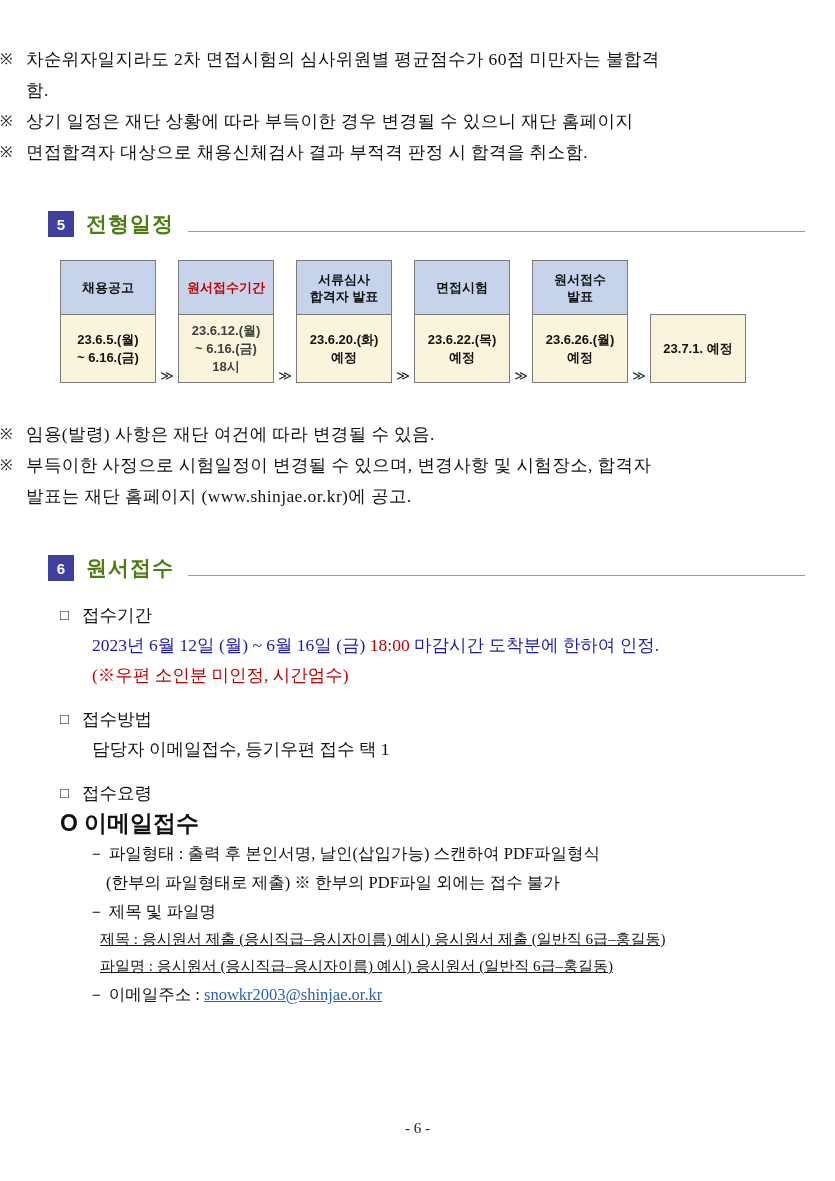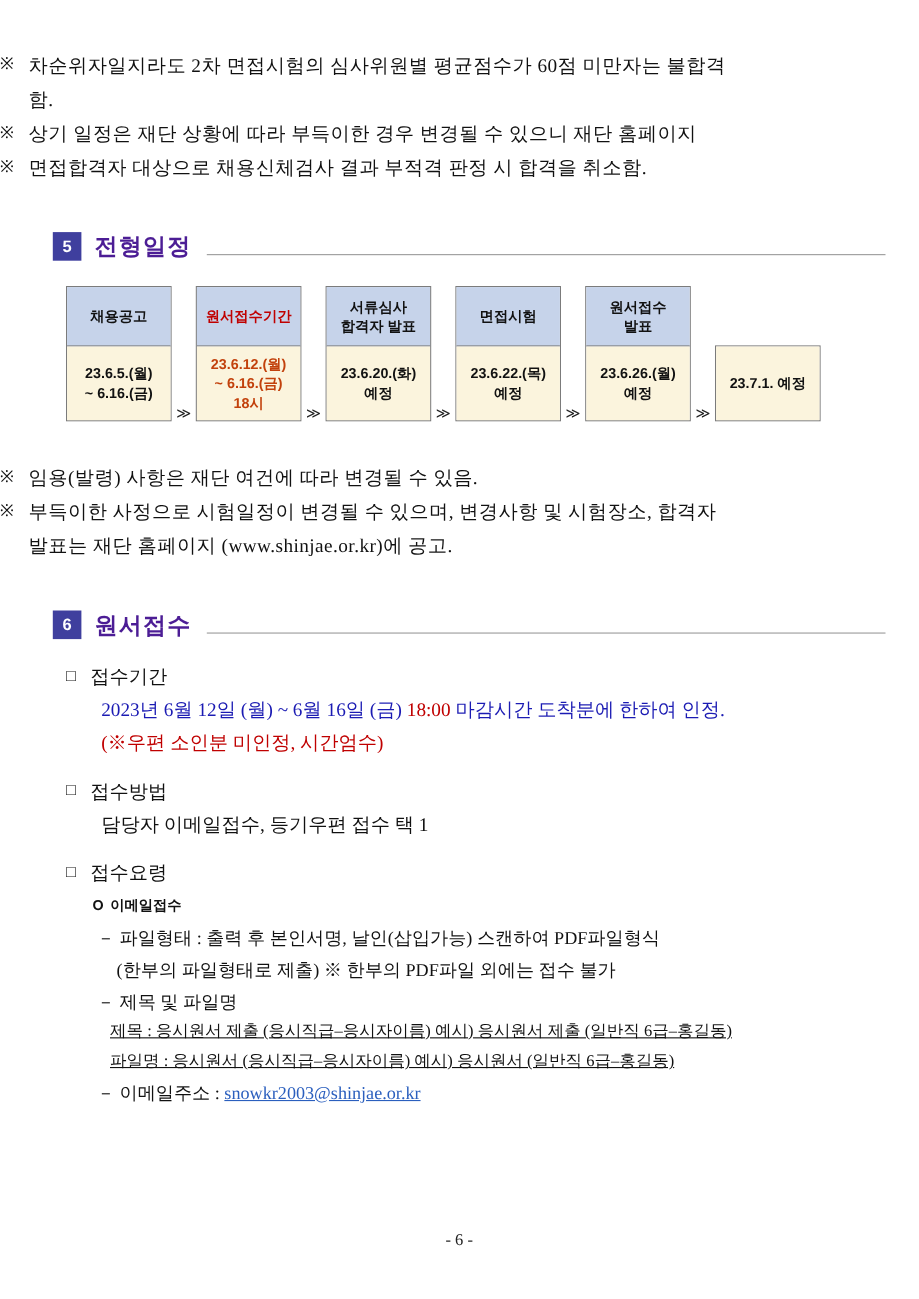--- a/index.html
+++ b/index.html
@@ -72,21 +72,21 @@
     align-items: center;
     justify-content: center;
     margin-left: 48px;
     flex: 0 0 26px;
   }
   .section-title {
     font-size: 21px;
     font-weight: bold;
     letter-spacing: 1px;
     margin-left: 12px;
-    color: #4c1d95;
+    color: #4d7c0f;
     white-space: nowrap;
   }
   .section-rule {
     flex: 1 1 auto;
     height: 1px;
     background: #9a9a9a;
     margin-left: 14px;
     margin-right: 30px;
     margin-top: 14px;
   }
@@ -135,21 +135,21 @@
     text-align: center;
     font-family: "Liberation Sans", sans-serif;
     font-weight: bold;
     font-size: 13px;
     line-height: 18px;
     color: #111;
     padding: 0 2px;
     box-sizing: border-box;
   }
   .flow-body.red {
-    color: #c2410c;
+    color: #404040;
   }
   .flow-arrow {
     width: 22px;
     display: flex;
     align-items: center;
     justify-content: center;
     font-family: "Liberation Sans", sans-serif;
     font-size: 13px;
     color: #222;
     padding-top: 46px;
@@ -171,22 +171,22 @@
   }
   .sq-text {
     font-size: 17.5px;
   }
   .indent-1 {
     margin-left: 92px;
     font-size: 17.5px;
     line-height: 30px;
   }
   .indent-o {
-    margin-left: 84px;
-    font-size: 13px;
+    margin-left: 60px;
+    font-size: 23px;
     line-height: 30px;
     font-weight: bold;
   }
   .indent-o .o-mark {
     font-family: "Liberation Sans", sans-serif;
     font-weight: bold;
     margin-right: 6px;
   }
   .dash-line {
     margin-left: 88px;

